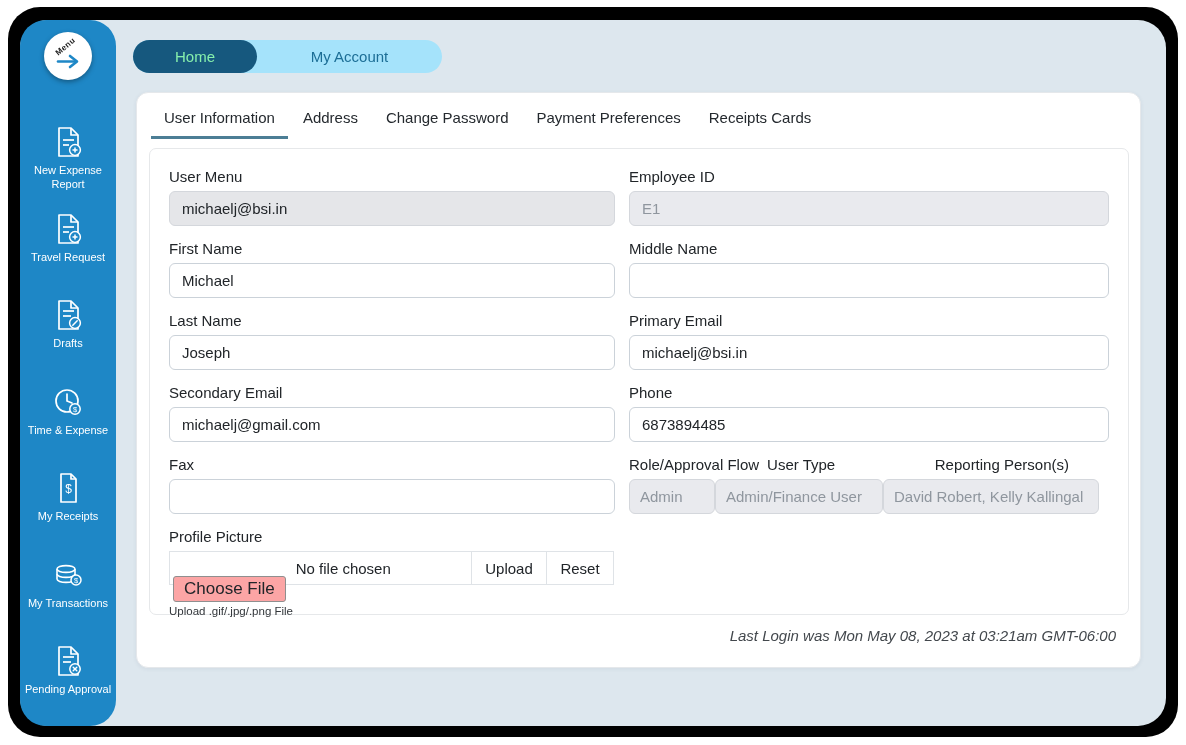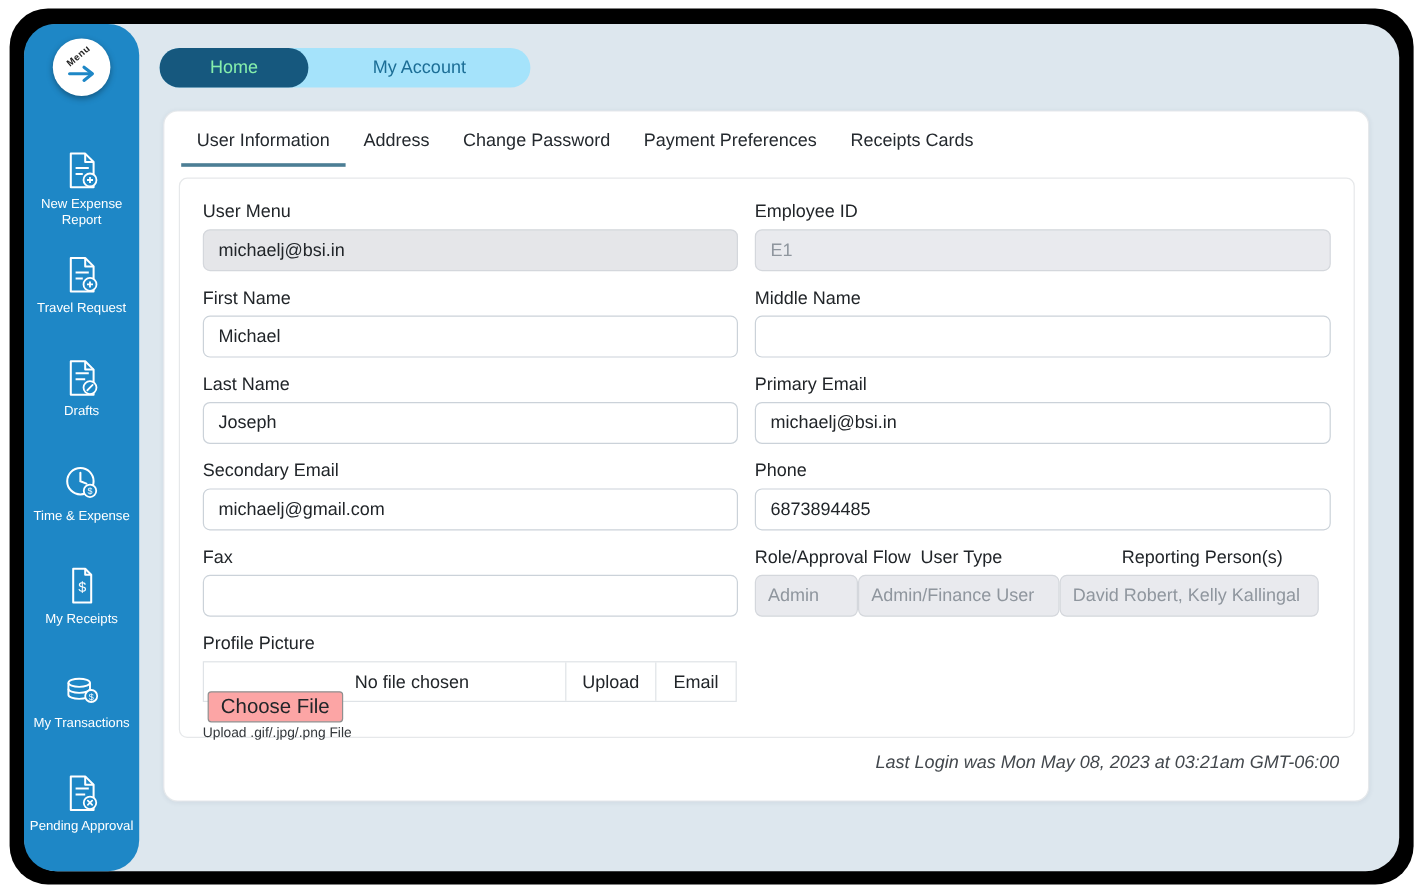--- a/index.html
+++ b/index.html
@@ -238,21 +238,21 @@
           </div>
 
           <div class="profile-group">
             <label style="display:block; font-size:15px; color:#212529; margin-bottom:6px;">Profile Picture</label>
             <div class="filebox">
               <div class="file-main">
                 <span class="choosebtn">Choose File</span>
                 <span class="filename">No file chosen</span>
               </div>
               <div class="filecell">Upload</div>
-              <div class="filecell last">Email</div>
+              <div class="filecell last">Reset</div>
             </div>
             <div class="filenote">Upload .gif/.jpg/.png File</div>
           </div>
           <div></div>
 
         </div>
 
         <div class="lastlogin">Last Login was Mon May 08, 2023 at 03:21am GMT-06:00</div>
       </section>
 

